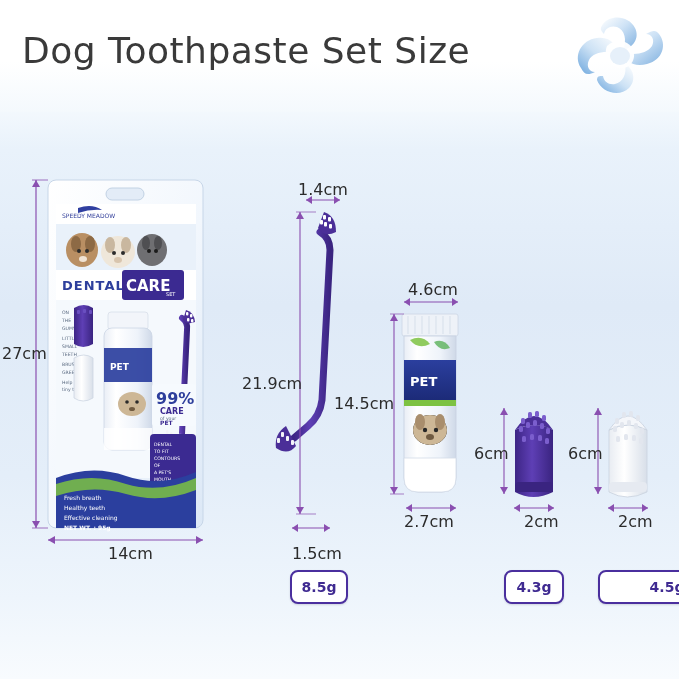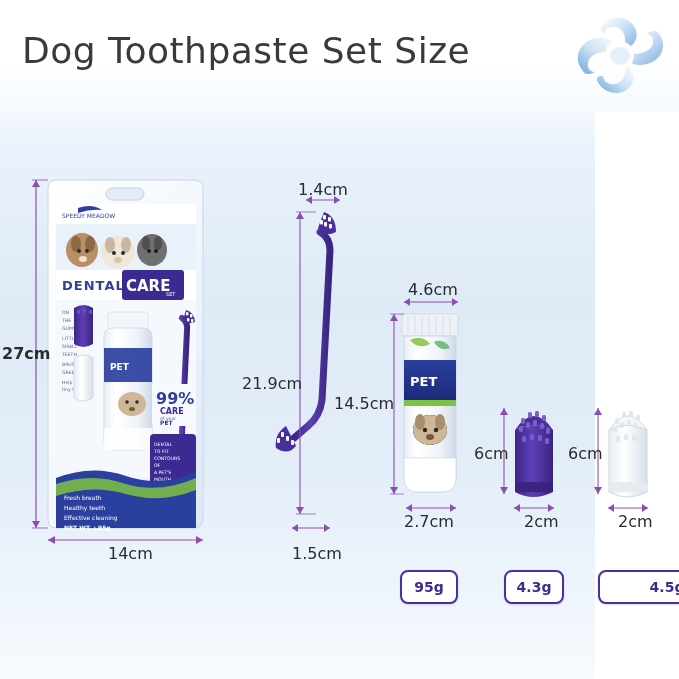--- a/index.html
+++ b/index.html
@@ -4,21 +4,21 @@
 <style>
   html,body{margin:0;padding:0;}
   body{
     width:679px;height:679px;
     font-family:"DejaVu Sans", sans-serif;
     background:#ffffff;
     overflow:hidden;
   }
   #page{
     position:relative;
-    width:595px;height:679px;
+    width:679px;height:679px;
     background:linear-gradient(180deg,#ffffff 0%,#f7fbfe 14%,#e9f2fb 22%,#dfeaf7 45%,#e4eef9 70%,#eef5fc 88%,#f8fbfe 100%);
   }
   
   #header{
     position:absolute;left:0;top:0;width:679px;height:112px;
     background:linear-gradient(180deg,#ffffff 0%,#ffffff 55%,#f4f9fd 100%);
   }
   #title{
     position:absolute;left:22px;top:30px;
     font-size:36px;letter-spacing:0.5px;
@@ -375,35 +375,35 @@
         <line x1="598" y1="296" x2="598" y2="382" stroke="#8a4fb0" stroke-width="1.1"></line>
         <path d="M598 296 l-4 7 h8 z" fill="#8a4fb0"></path>
         <path d="M598 382 l-4 -7 h8 z" fill="#8a4fb0"></path>
 
         <line x1="608" y1="396" x2="648" y2="396" stroke="#8a4fb0" stroke-width="1.1"></line>
         <path d="M608 396 l6 -4 v8 z" fill="#8a4fb0"></path>
         <path d="M648 396 l-6 -4 v8 z" fill="#8a4fb0"></path>
       </g>
     </svg>
 
-    <div class="dim-label" style="left:2px;top:232px;font-weight:bold;">27cm</div>
+    <div class="dim-label" style="left:2px;top:232px;">27cm</div>
     <div class="dim-label" style="left:108px;top:432px;">14cm</div>
 
     <div class="dim-label" style="left:298px;top:68px;">1.4cm</div>
     <div class="dim-label" style="left:242px;top:262px;">21.9cm</div>
     <div class="dim-label" style="left:292px;top:420px;margin-top:12px;">1.5cm</div>
 
     <div class="dim-label" style="left:408px;top:168px;">4.6cm</div>
     <div class="dim-label" style="left:334px;top:282px;">14.5cm</div>
     <div class="dim-label" style="left:404px;top:400px;">2.7cm</div>
 
     <div class="dim-label" style="left:474px;top:332px;">6cm</div>
     <div class="dim-label" style="left:524px;top:400px;">2cm</div>
 
     <div class="dim-label" style="left:568px;top:332px;">6cm</div>
     <div class="dim-label" style="left:618px;top:400px;">2cm</div>
   </div>
 
-  <div class="badge" style="left:400px;top:570px;width:54px;">95g</div>
+  <div class="badge" style="left:290px;top:570px;width:54px;">8.5g</div>
   <div class="badge" style="left:504px;top:570px;width:56px;">4.3g</div>
   <div class="badge" style="left:598px;top:570px;width:56px;padding-left:39px;">4.5g</div>
 
 </div>
 
 </body></html>

